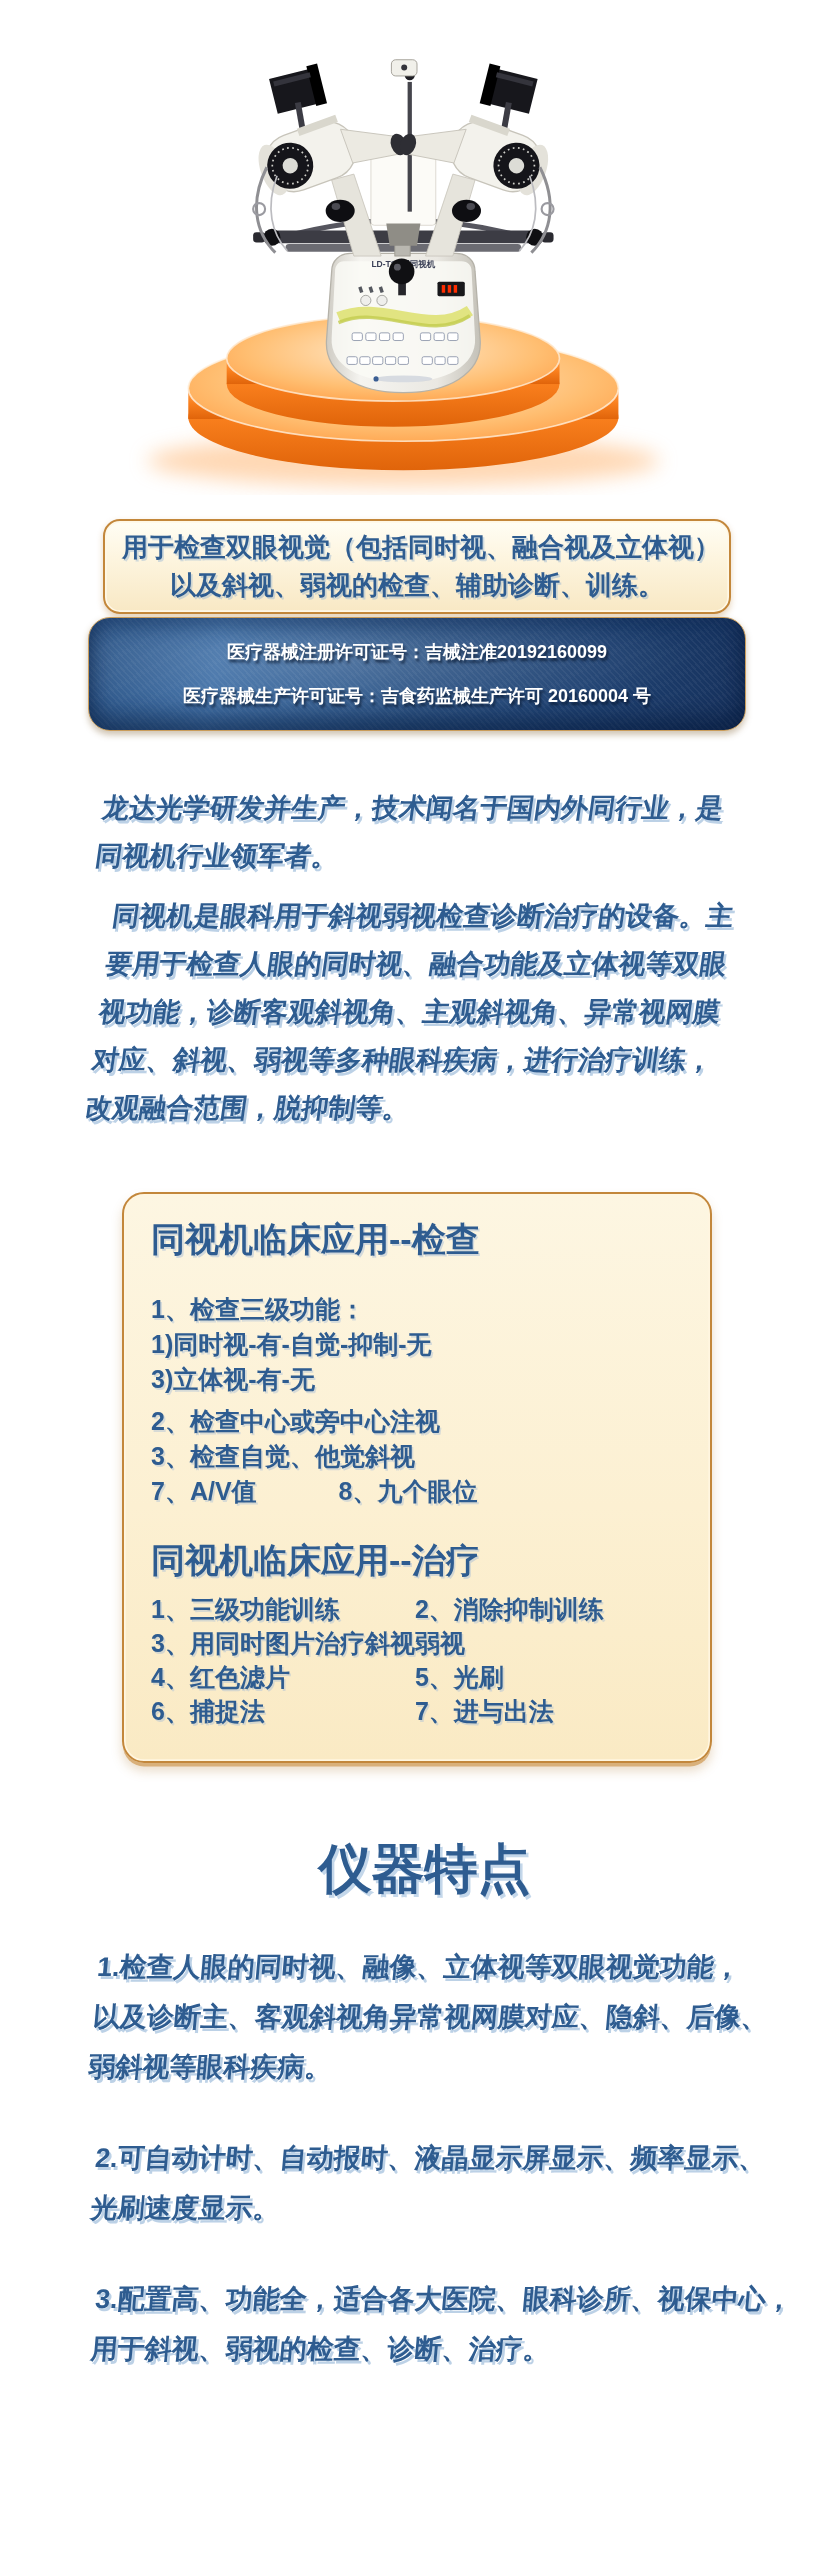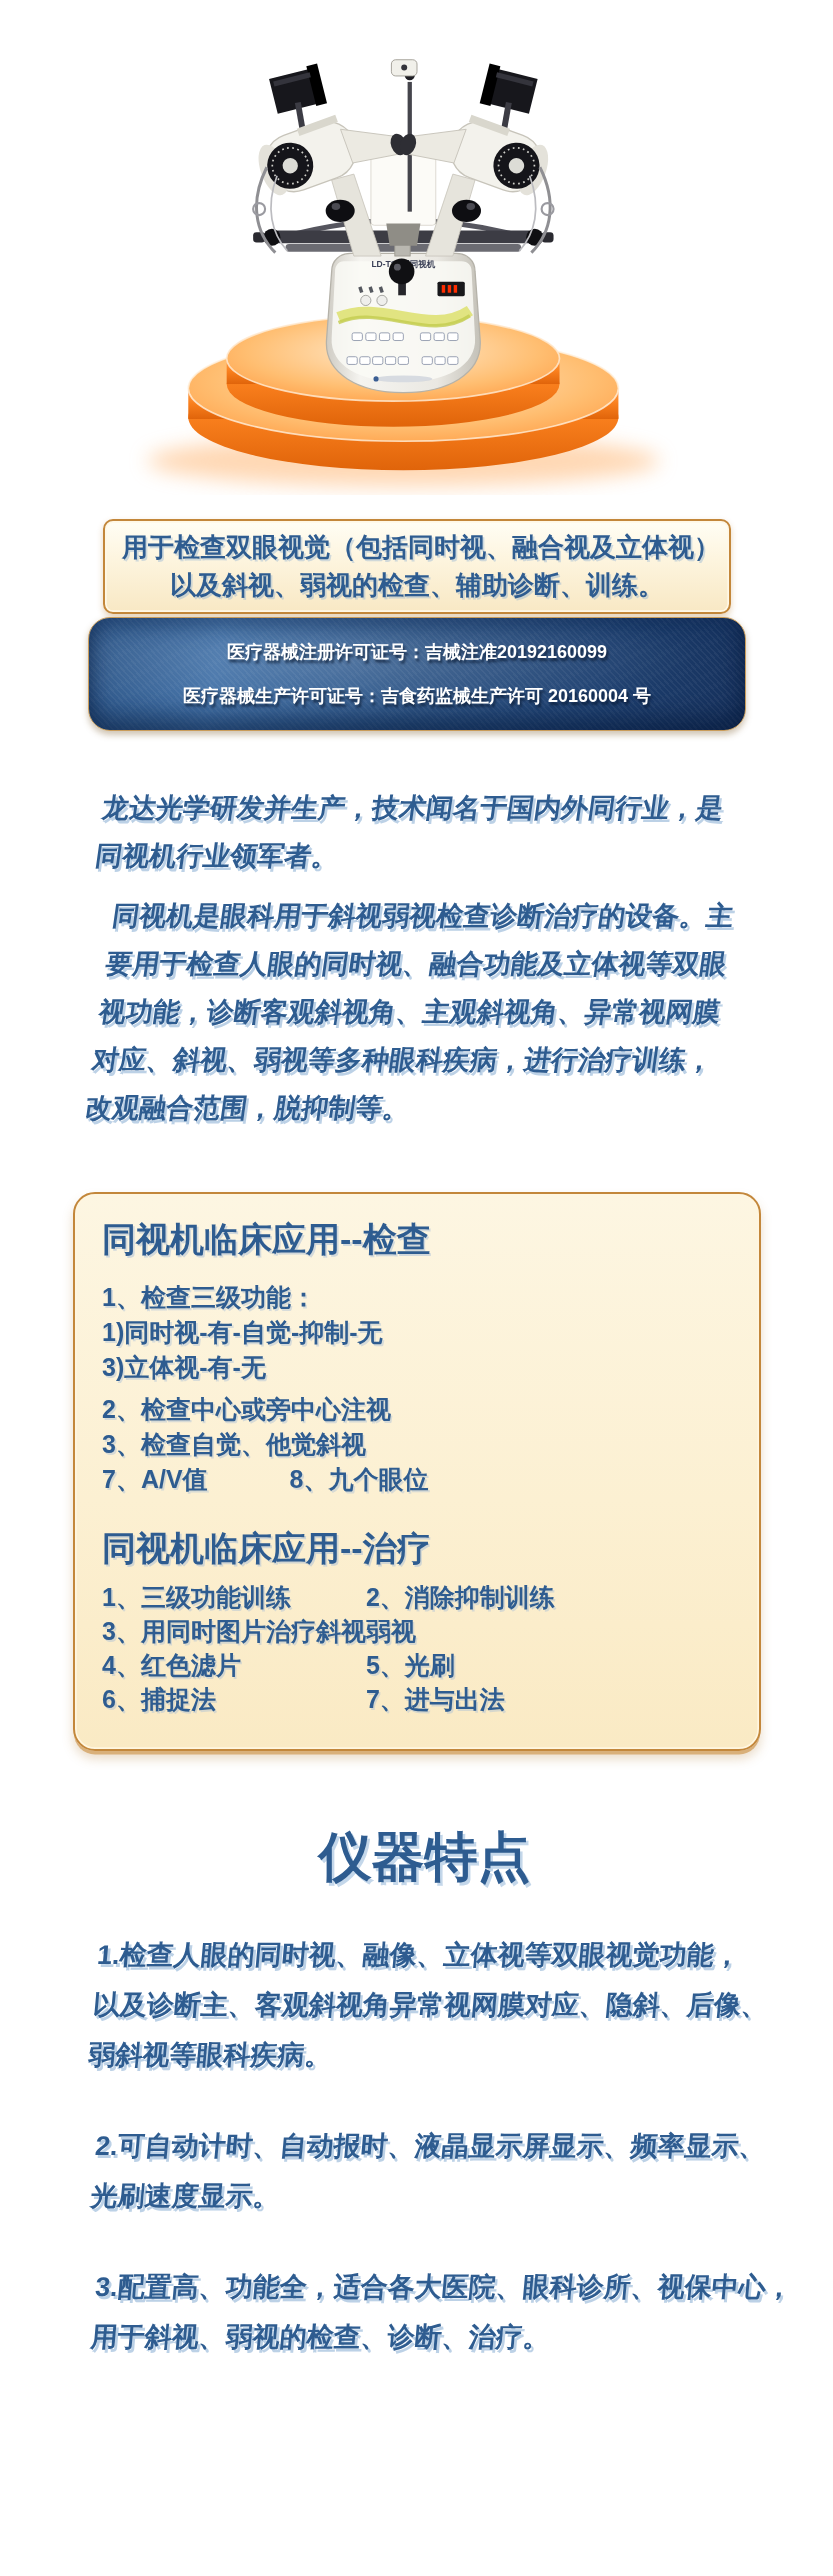--- a/index.html
+++ b/index.html
@@ -7,21 +7,21 @@
     width:834px;height:2576px;background:#ffffff;overflow:hidden;
     font-family:"Liberation Sans","DejaVu Sans",sans-serif;
     color:#2e5c90;
   }
   .hero{width:834px;height:495px;position:relative;}
   .hero svg{display:block;}
 
   
   .intro-box{
     box-sizing:border-box;width:628px;margin:24px auto 0;
-    border:2.6px solid #c3873b;border-radius:10px;
+    border:2.6px solid #c3873b;border-radius:17px;
     background:linear-gradient(180deg,#fffef5 0%,#fdf4dd 45%,#f8e8c4 100%);
     box-shadow:inset 0 0 0 1.7px #fff8e6,0 3.4px 6px rgba(180,120,40,.30);
     padding:6.8px 17px 8.5px;text-align:center;
   }
   .intro-box .ln{
     font-size:26px;font-weight:bold;line-height:38px;color:#2e5c90;
     text-shadow:1.7px 1.7px 0 rgba(140,175,210,.40);
     white-space:nowrap;
   }
 
@@ -44,31 +44,31 @@
   
   .paras{width:636px;margin:53px auto 0;}
   .para{margin:0 0 12px 0;transform:skewX(-8deg);transform-origin:50% 50%;}
   .para .ln{
     font-size:27px;font-weight:bold;line-height:48px;color:#2e5c90;
     text-shadow:2.6px 2.6px 0 rgba(165,193,222,.75);white-space:nowrap;
   }
 
   
   .clinical-box{
-    box-sizing:border-box;width:688px;margin:60px auto 0;
+    box-sizing:border-box;width:590px;margin:60px auto 0;
     border:2.6px solid #c3873b;border-radius:22px;
     background:linear-gradient(180deg,#fdf6e2 0%,#fcf0d2 55%,#faeac4 100%);
     box-shadow:inset 0 0 0 1.7px #fff6e0,0 4.3px 0 -0.9px #d9b07a,0 7.7px 10.2px rgba(180,130,60,.28);
     padding:26px 24px 33px 27px;
   }
   .clinical-title{
     margin:0;font-size:34px;font-weight:bold;line-height:39px;color:#2e5c90;
     text-shadow:1.7px 1.7px 0 rgba(160,185,215,.45);white-space:nowrap;
   }
-  .clinical-items{margin-top:21px;}
+  .clinical-items{margin-top:33px;}
   .clinical-items .ln{
     font-size:25px;font-weight:600;line-height:35px;color:#2e5c90;
     text-shadow:1.7px 1.7px 0 rgba(160,185,215,.40);white-space:nowrap;
   }
   .clinical-items .gap{margin-top:6.8px;}
   .clinical-title.second{margin-top:32px;}
   .clinical-items.treat{margin-top:12px;}
   .clinical-items.treat .ln{line-height:34px;}
 
   

